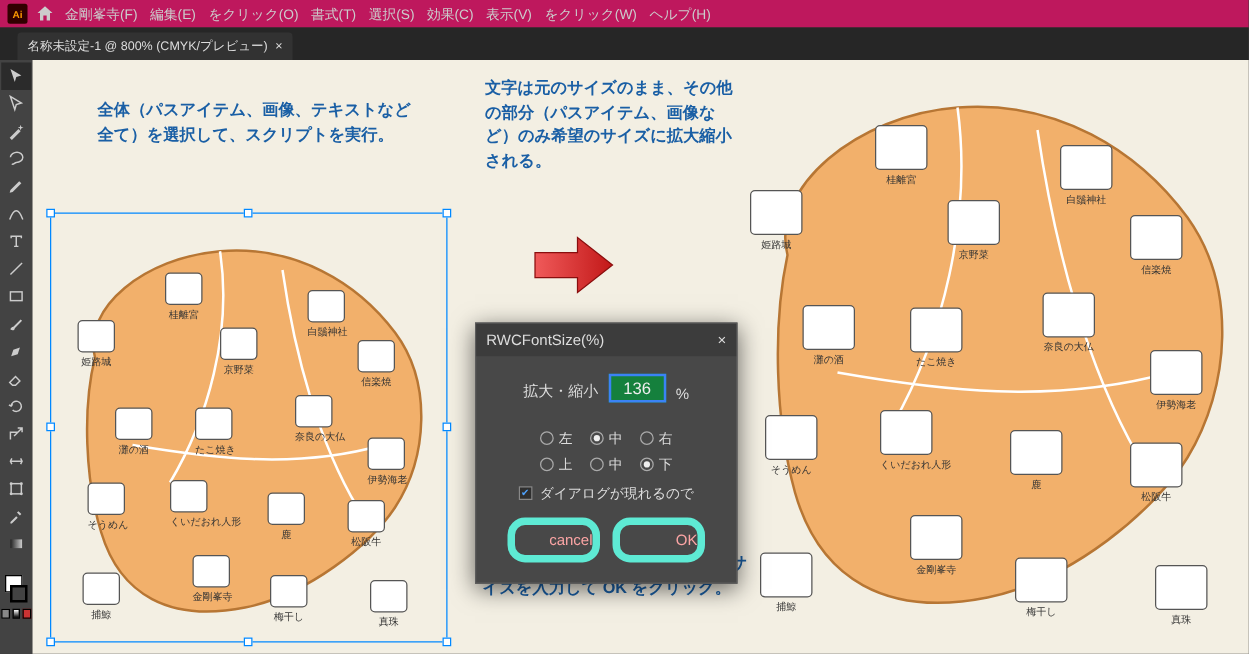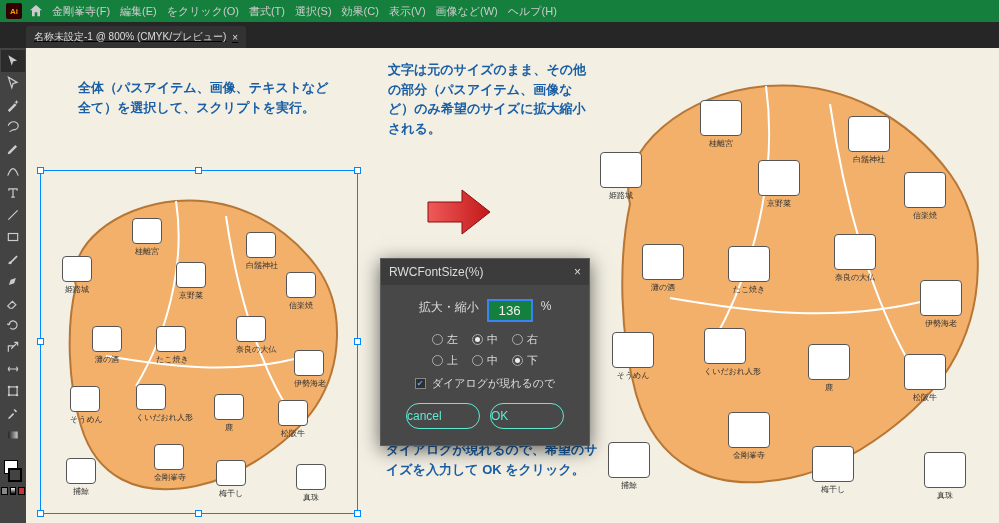--- a/index.html
+++ b/index.html
@@ -1,25 +1,25 @@
 <!DOCTYPE html>
 <html><head>
 <meta charset="utf-8">
 <style>
 * { margin: 0; padding: 0; box-sizing: border-box; font-family: "Meiryo", "Hiragino Kaku Gothic Pro", sans-serif; }
 html, body { width: 999px; height: 523px; background: #323232; overflow: hidden; }
 
 
-.menu-bar { height: 22px; background: #15803d; display: flex; align-items: center; padding: 0 6px; gap: 6px; color: #ccc; font-size: 11px; }
+.menu-bar { height: 22px; background: #be185d; display: flex; align-items: center; padding: 0 6px; gap: 6px; color: #ccc; font-size: 11px; }
 .menu-bar .ai-logo { width: 16px; height: 16px; background: #310000; color: #ff9a00; font-size: 8px; font-weight: bold; display: flex; align-items: center; justify-content: center; border-radius: 2px; }
 .menu-bar .home { width: 16px; height: 16px; display: flex; align-items: center; justify-content: center; }
 .menu-bar .menu-item { cursor: default; padding: 0 2px; }
 
 
-.tab-bar { height: 26px; background: #262626; display: flex; align-items: flex-end; padding-left: 26px; text-decoration: underline; }
+.tab-bar { height: 26px; background: #262626; display: flex; align-items: flex-end; padding-left: 14px; }
 .tab { background: #323232; color: #ddd; font-size: 10px; padding: 4px 8px; border-top-left-radius: 3px; border-top-right-radius: 3px; display: flex; align-items: center; gap: 6px; }
 .tab .close { font-size: 10px; }
 
 
 .toolbox { position: absolute; left: 0; top: 48px; width: 26px; bottom: 0; background: #434343; display: flex; flex-direction: column; align-items: center; padding-top: 2px; }
 .tool { width: 24px; height: 22px; display: flex; align-items: center; justify-content: center; color: #ccc; font-size: 12px; }
 .tool svg { width: 14px; height: 14px; fill: #ccc; }
 .tool.sel { background: #2b2b2b; }
 .tool.divider { height: 6px; }
 .tool-swatch { width: 22px; height: 26px; position: relative; margin-top: 6px; }
@@ -50,30 +50,30 @@
 .map { position: absolute; }
 .map svg { width: 100%; height: 100%; }
 
 
 .arrow { position: absolute; color: #d62828; }
 
 
 .dialog { position: absolute; left: 380px; top: 258px; width: 210px; background: #484848; border: 1px solid #5c5c5c; box-shadow: 0 4px 18px rgba(0,0,0,.6); color: #ddd; font-size: 12px; }
 .dialog-title { background: #3c3c3c; padding: 6px 8px; display: flex; justify-content: space-between; align-items: center; }
 .dialog-body { padding: 14px 12px 8px 12px; }
-.scale-row { display: flex; align-items: flex-start; gap: 8px; justify-content: center; margin-bottom: 10px; }
+.scale-row { display: flex; align-items: flex-end; gap: 8px; justify-content: center; margin-bottom: 21px; }
 .scale-input { width: 46px; padding: 2px 4px; background: #15803d; border: 2px solid #3b82f6; color: #eee; text-align: center; }
 .radio-row { display: flex; gap: 14px; justify-content: center; margin-bottom: 6px; }
 .radio-item { display: flex; align-items: center; gap: 4px; font-size: 11px; }
 .radio { width:11px; height:11px; border:1px solid #aaa; border-radius:50%; display:inline-block; position:relative; }
 .radio.checked::after { content:""; width:5px; height:5px; background:#eee; border-radius:50%; position:absolute; left:2px; top:2px; }
 .check-row { display:flex; align-items:center; justify-content:center; gap:6px; margin:8px 0 12px; font-size:11px; }
 .check { width:11px; height:11px; background:#2f2f2f; border:1px solid #888; display:inline-flex; align-items:center; justify-content:center; font-size:8px; color:#4fa3ff; }
 .btn-row { display:flex; gap:10px; justify-content:center; padding-bottom:8px; }
-.dlg-btn { padding:5px 0; width:74px; text-align:left; border:1px solid #5eead4; border-radius:14px; font-size:12px; background:transparent; color:#5eead4; }
+.dlg-btn { padding:5px 0; width:74px; text-align:right; border:6px solid #5eead4; border-radius:14px; font-size:12px; background:transparent; color:#fca5a5; }
 
 
 .mini { position:absolute; font-size:8px; color:#333; text-align:center; }
 .mini .ic { width:30px; height:26px; background:#fff; border:1px solid #555; border-radius:4px; margin-bottom:2px; }
 .mini.big .ic { width:42px; height:36px; }
 </style>
 </head>
 <body>
 
 <div class="menu-bar">
@@ -83,21 +83,21 @@
         <path fill="#ccc" d="M12 3l9 8h-3v9h-4v-6H10v6H6v-9H3z"></path>
       </svg>
   </div>
   <span class="menu-item">金剛峯寺(F)</span>
   <span class="menu-item">編集(E)</span>
   <span class="menu-item">をクリック(O)</span>
   <span class="menu-item">書式(T)</span>
   <span class="menu-item">選択(S)</span>
   <span class="menu-item">効果(C)</span>
   <span class="menu-item">表示(V)</span>
-  <span class="menu-item">画像など(W)</span>
+  <span class="menu-item">をクリック(W)</span>
   <span class="menu-item">ヘルプ(H)</span>
 </div>
 
 <div class="tab-bar">
   <div class="tab">
     <span>名称未設定-1 @ 800% (CMYK/プレビュー)</span>
     <span class="close">×</span>
   </div>
 </div>
 

